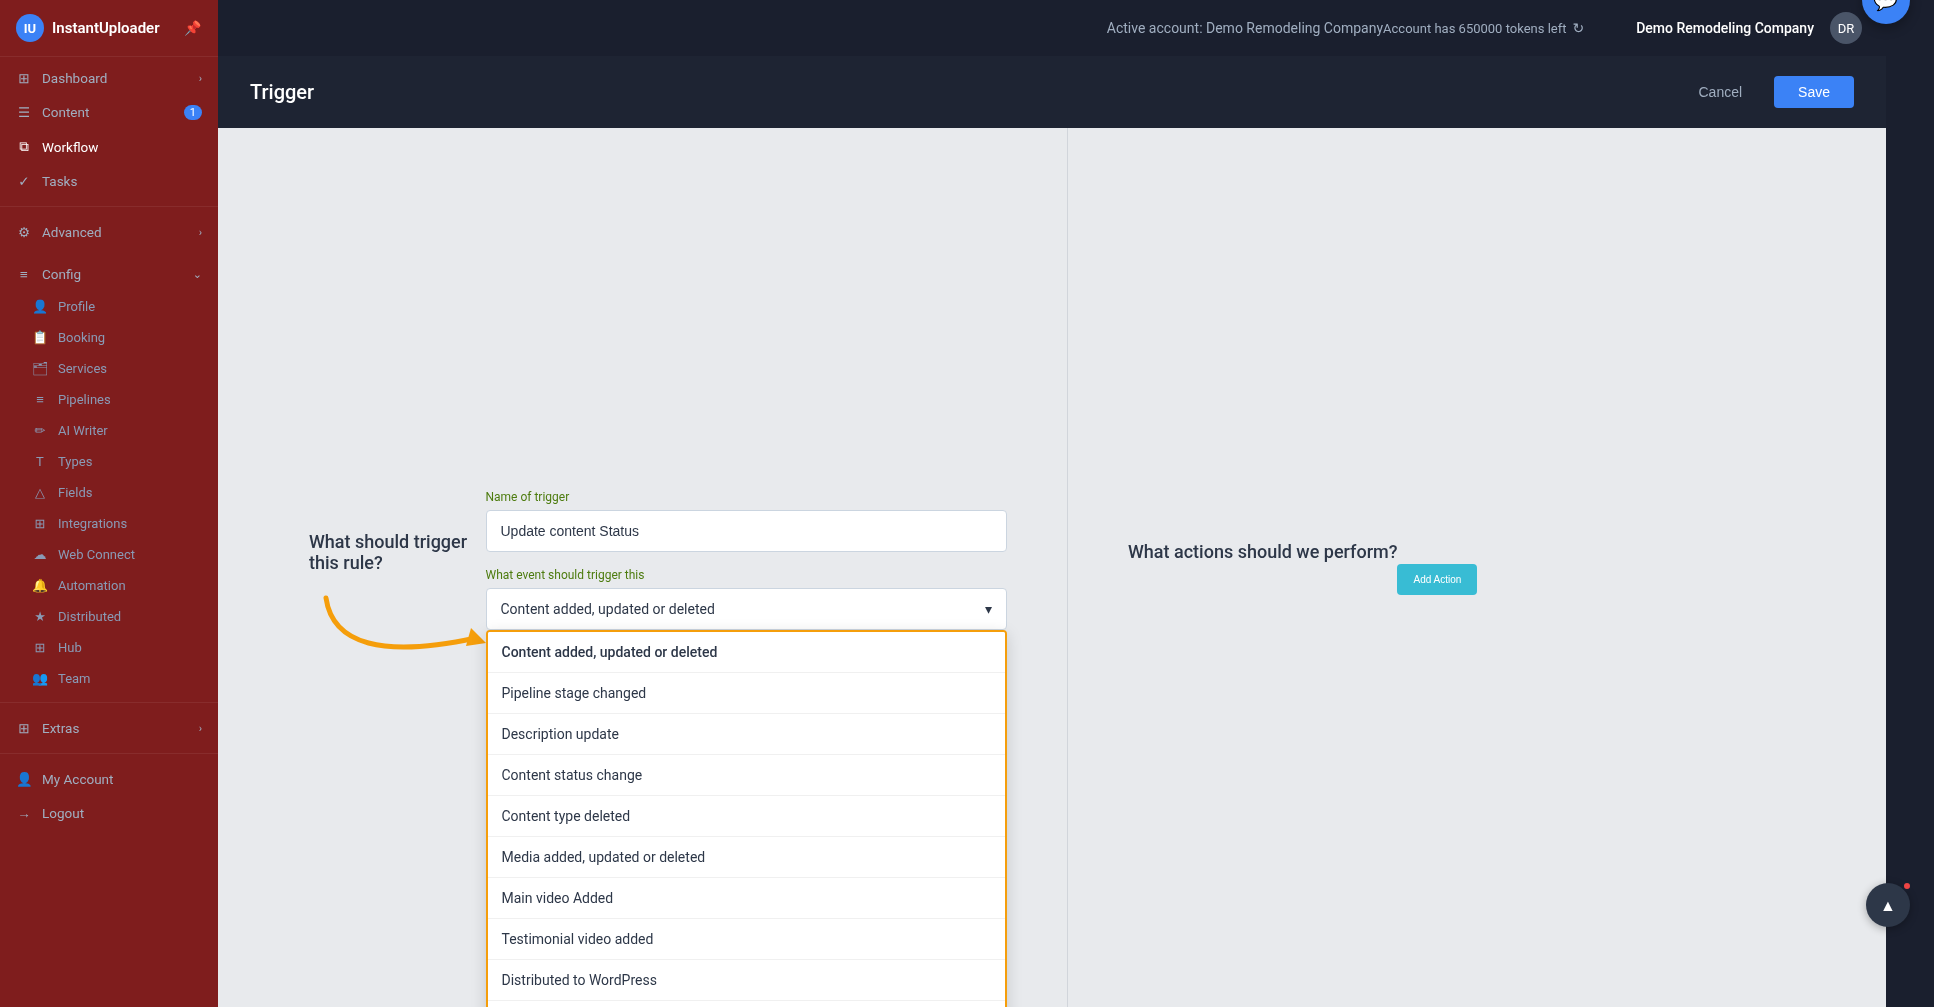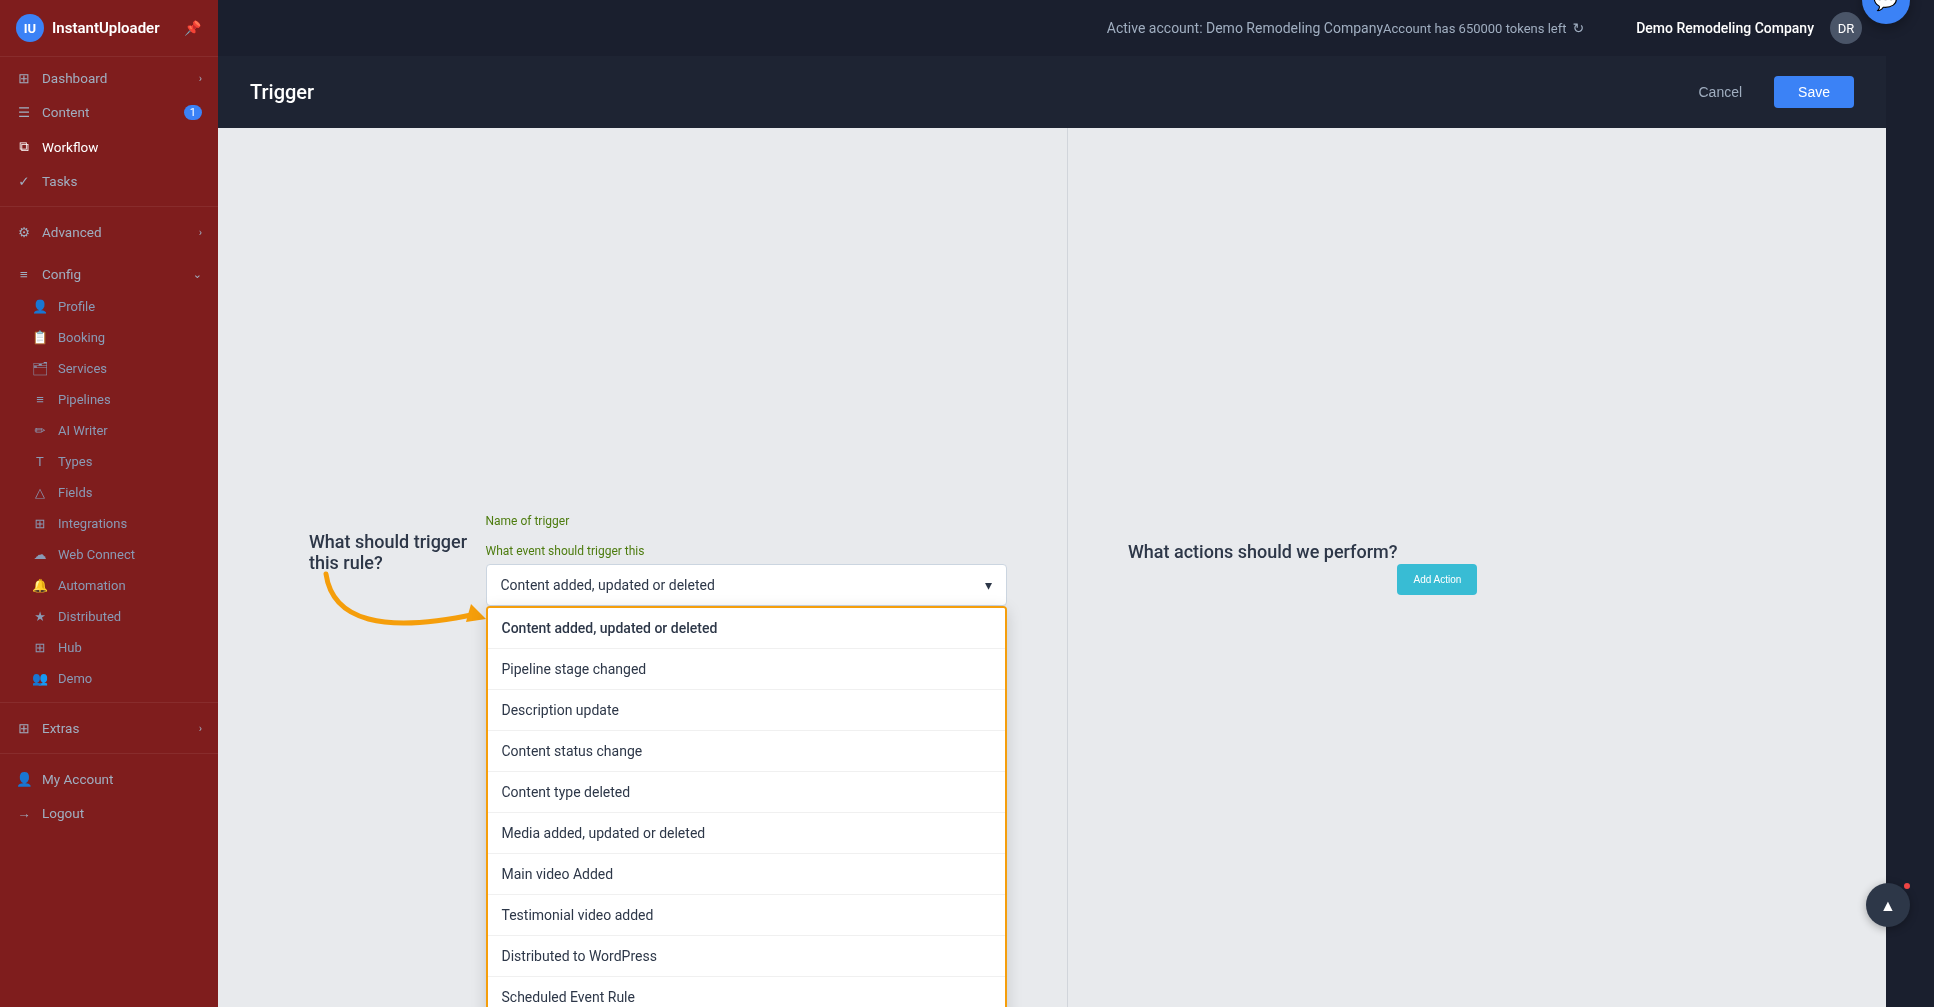--- a/index.html
+++ b/index.html
@@ -361,21 +361,21 @@
     <div class="sidebar-sub-item">
       <span class="item-icon">★</span>
       <span>Distributed</span>
     </div>
     <div class="sidebar-sub-item">
       <span class="item-icon">⊞</span>
       <span>Hub</span>
     </div>
     <div class="sidebar-sub-item">
       <span class="item-icon">👥</span>
-      <span>Demo</span>
+      <span>Team</span>
     </div>
   </div>
 
   <div class="sidebar-divider"></div>
 
   <div class="sidebar-section">
     <div class="sidebar-item">
       <span class="item-icon">⊞</span>
       <span class="item-label">Extras</span>
       <span class="chevron">›</span>
@@ -422,20 +422,21 @@
 
     <div id="trigger-body">
 
       <div class="trigger-panel">
         <div class="panel-heading">What should trigger this rule?</div>
 
         <div class="trigger-form">
 
           <div class="form-field">
             <label class="form-label">Name of trigger</label>
+            <input type="text" class="form-input" value="Update content Status" style="">
           </div>
 
           <div class="form-field" style="position:relative;">
             <label class="form-label">What event should trigger this</label>
 
             <div class="yellow-arrow-wrapper">
               <svg width="180" height="100" viewBox="0 0 180 100">
                 <path d="M10,10 Q20,80 160,50" stroke="#f59e0b" stroke-width="5" fill="none" stroke-linecap="round"></path>
                 <polygon points="155,40 170,55 150,58" fill="#f59e0b"></polygon>
               </svg>

